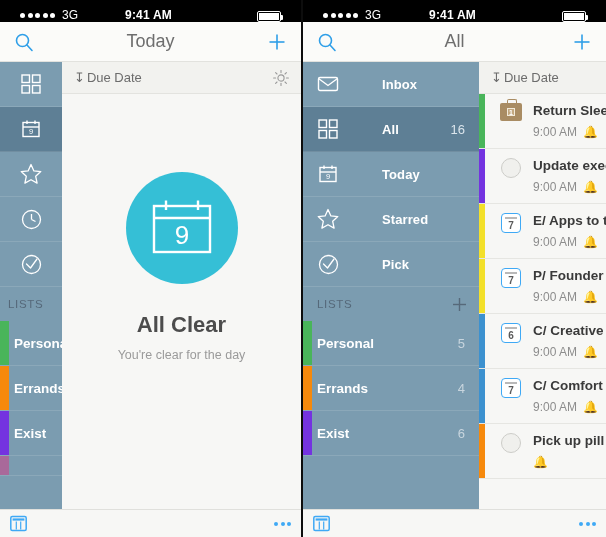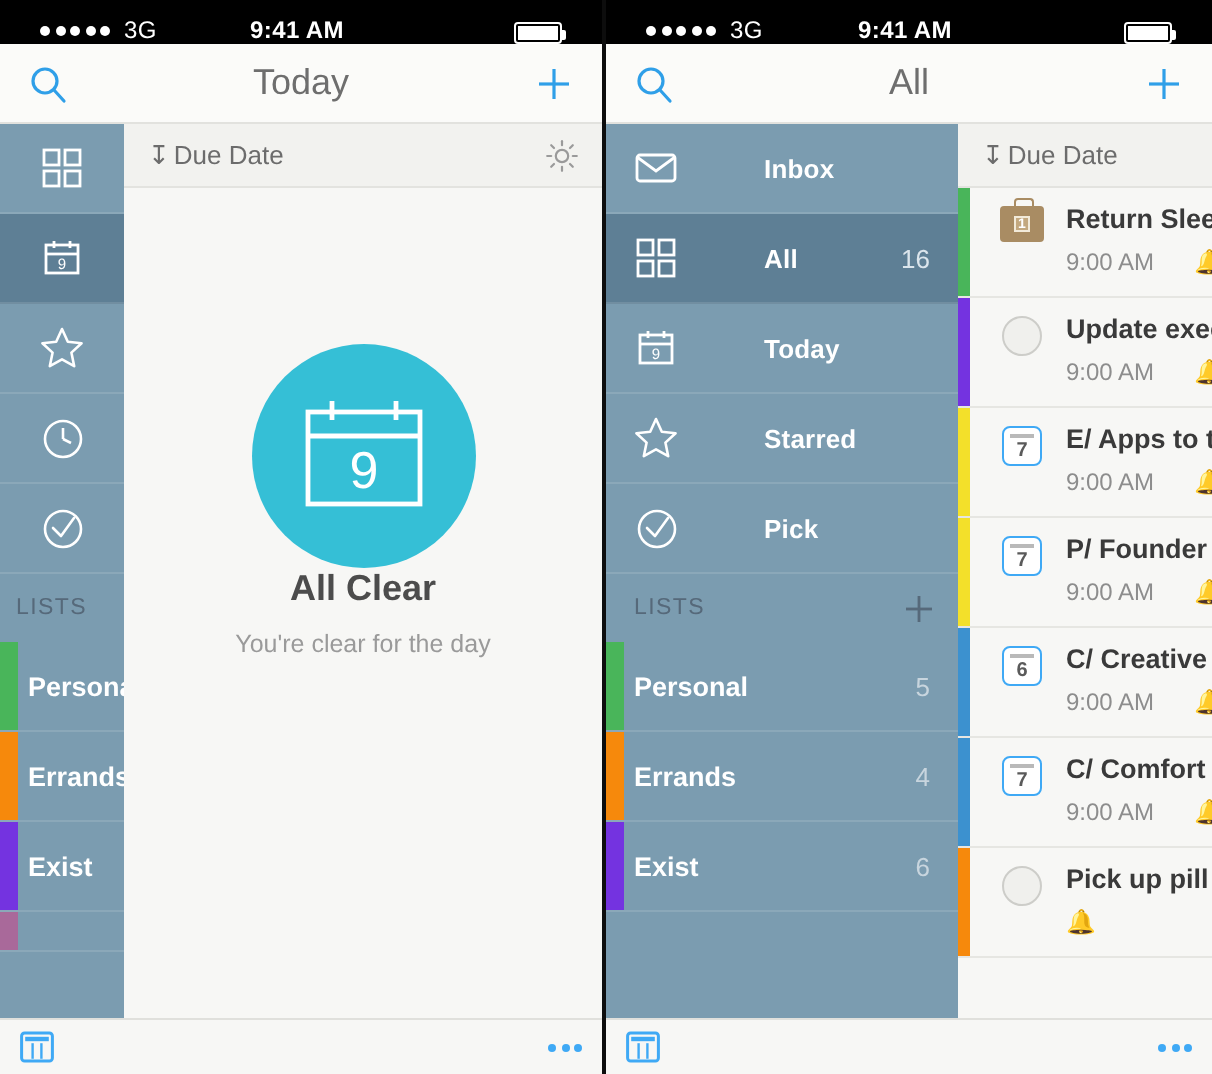--- a/index.html
+++ b/index.html
@@ -110,21 +110,21 @@
 
   
   .empty {
     flex:1; display:flex; flex-direction:column; align-items:center;
     justify-content:flex-start; padding-top: 78px; background:#f7f7f5;
   }
   .empty-circle {
     width: 112px; height: 112px; border-radius:50%; background:#35bfd6;
     display:flex; align-items:center; justify-content:center;
   }
-  .empty-title { font-size: 18px; color:#4c4c4c; font-weight:bold; }
+  .empty-title { margin-top: 28px; font-size: 22px; color:#4c4c4c; font-weight:bold; }
   .empty-sub { margin-top: 10px; font-size: 12.5px; color:#9a9a9a; }
 
   
   .tasklist { flex:1; overflow:hidden; background:#f7f7f5; }
   .group-head {
     height: 30px; display:flex; align-items:center; padding-left:10px;
     color:#5b82ab; font-size: 14px; background:#f7f7f5;
     border-bottom:1px solid #e3e3df;
   }
   .task {
@@ -132,21 +132,21 @@
     padding: 7px 6px 7px 18px; min-height: 55px;
     border-bottom: 1px solid #e6e6e2; background:#f7f7f5;
   }
   .task .stripe { position:absolute; left:0; top:0; bottom:0; width:6px; }
   .t-ico { flex:0 0 28px; margin-top:2px; display:flex; align-items:flex-start; justify-content:center;}
   .t-body { margin-left: 8px; min-width:0; flex:1; }
   .t-title {
     font-size: 13.5px; font-weight:bold; color:#3a3a3a; white-space:nowrap;
     overflow:visible; line-height: 18px;
   }
-  .t-meta { margin-top: 5px; display:flex; align-items:flex-end; gap:20px; color:#8d8d8d; font-size:12px; white-space:nowrap;}
+  .t-meta { margin-top: 5px; display:flex; align-items:flex-end; gap:6px; color:#8d8d8d; font-size:12px; white-space:nowrap;}
   .bell { color:#f5c044; font-size: 12px; }
 
   .circle-empty {
     width:20px; height:20px; border-radius:50%;
     border:1px solid #cdcdc9; background:#f0f0ed;
   }
   .badge-cal {
     width:20px; height:20px; border-radius:4px; border:1.6px solid #3fa9f5;
     background:#fff; color:#5a5a5a; font-size:10px; font-weight:bold;
     display:flex; align-items:flex-end; justify-content:center; padding-bottom:1px;

